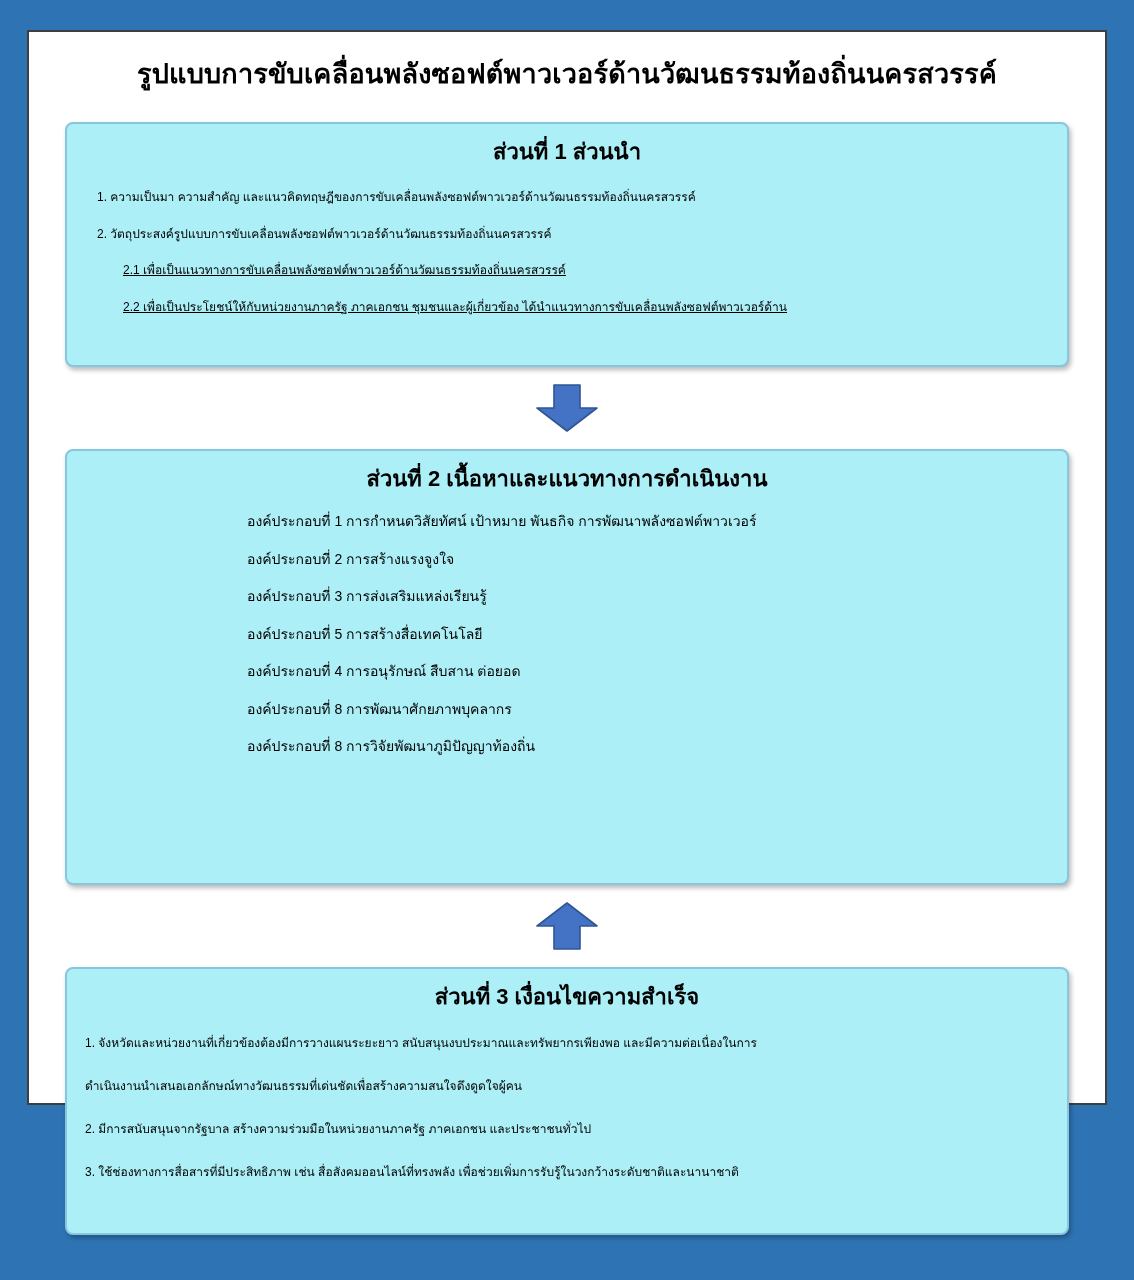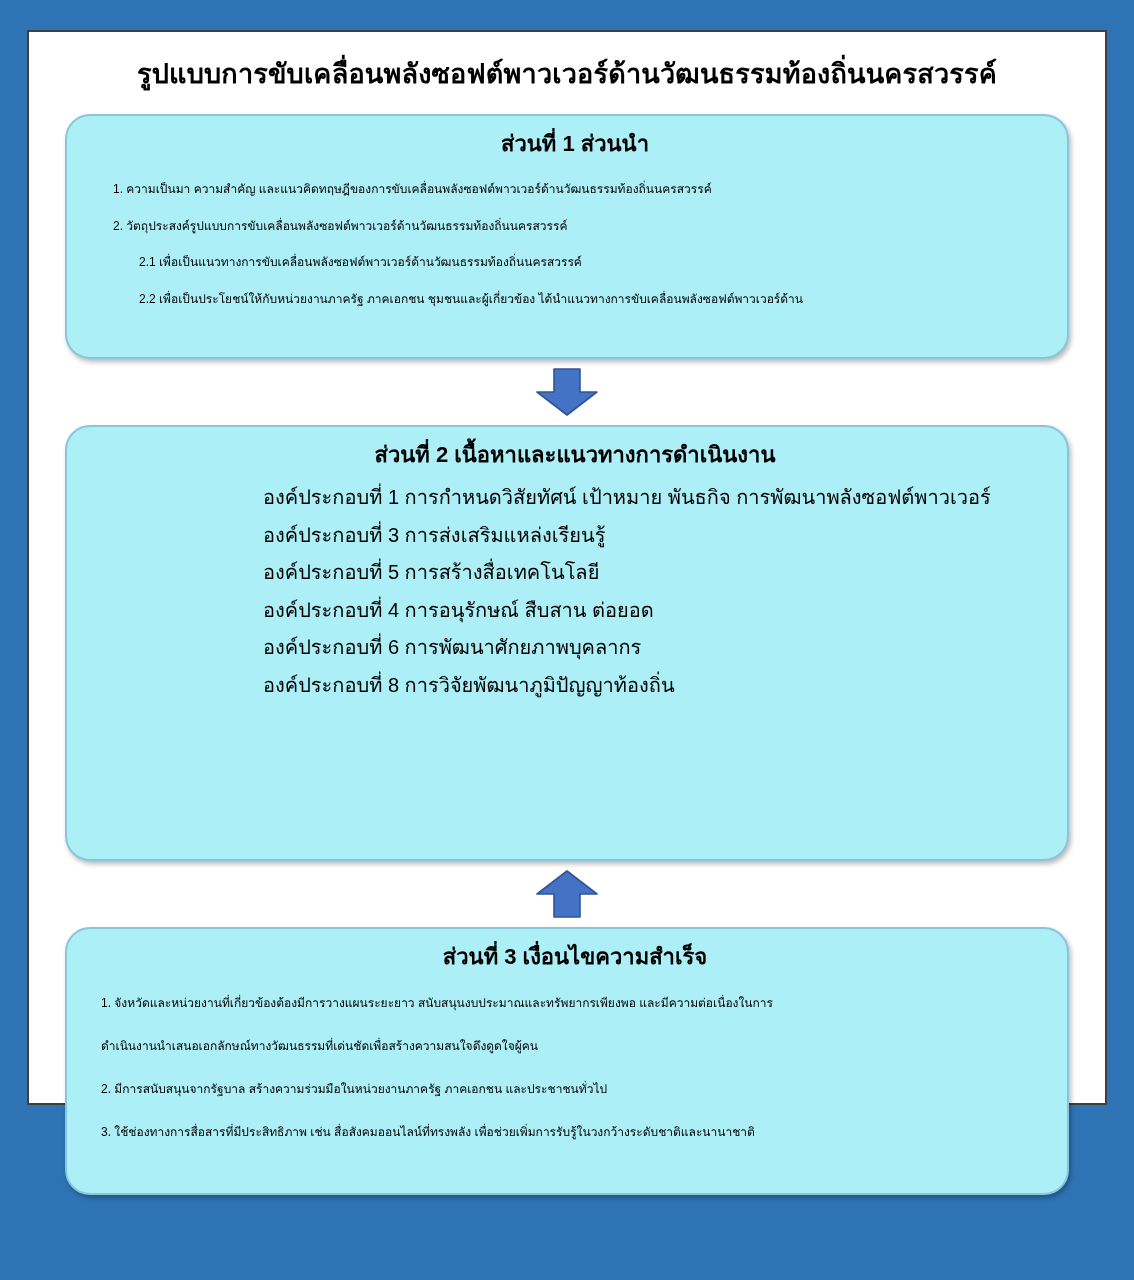--- a/index.html
+++ b/index.html
@@ -15,37 +15,36 @@
     position:absolute; left:27px; top:30px;
     width:1080px; height:1075px;
     background: var(--card-bg, #fff);
     border: 2px solid var(--card-border, #3F3F3F);
   }
   .title {
     text-align:center; font-weight:bold; font-size:27px;
     padding-top:20px; height:74px; letter-spacing:0.2px;border-radius:21px;
   }
   .box {
-    margin:8px 36px;
+    margin:16px 36px;
     background: var(--box-fill, #ADEFF7);
     border: 2px solid var(--box-border, #89C6DE);
-    border-radius:25px;
+    border-radius:8px;
     box-shadow: 2px 3px 5px rgba(0,0,0,0.28);
     overflow:hidden;
-    padding-left:16px;
   }
   .box-header { text-align:center; font-weight:bold; font-size:22px; padding-top:10px; }
   .line { font-size:12px; }
   .section1 { height:245px; }
   .section1 .lines { padding:10px 28px 0 30px; }
   .section1 .line { line-height:36.5px; }
-  .section1 .line.indent { padding-left:26px; }
+  .section1 .line.indent { padding-left:26px;text-decoration:underline; }
   .section2 { height:436px; }
   .section2 .lines { padding:7px 20px 0 180px; }
-  .section2 .line { line-height:37.5px; font-size:20px; }
+  .section2 .line { line-height:37.5px; font-size:14px; }
   .section3 { height:268px; }
   .section3 .lines { padding:8px 16px 0 18px; }
   .section3 .line { line-height:43px; }
   .arrow-gap { height:50px; display:flex; align-items:center; justify-content:center; }
   .arrow-icon { display:block; }
   .arrow-icon polygon {
     fill: var(--arrow-fill, #4472C4);
     stroke: var(--arrow-border, #2F5597);
     stroke-width:1.6;
     stroke-linejoin:round;
@@ -78,29 +77,30 @@
       <polygon points="18,1 44,1 44,24 61,24 31,47 1,24 18,24"></polygon>
     </svg>
   </div>
 
   <div class="box section2">
     <div class="box-header">ส่วนที่ 2 เนื้อหาและแนวทางการดำเนินงาน</div>
     <div class="lines">
 
         <div class="line">องค์ประกอบที่ 1 การกำหนดวิสัยทัศน์ เป้าหมาย พันธกิจ การพัฒนาพลังซอฟต์พาวเวอร์</div>
 
+        <div class="line">องค์ประกอบที่ 2 การสร้างแรงจูงใจ</div>
 
         <div class="line">องค์ประกอบที่ 3 การส่งเสริมแหล่งเรียนรู้</div>
 
 
         <div class="line">องค์ประกอบที่ 5 การสร้างสื่อเทคโนโลยี</div>
 
         <div class="line">องค์ประกอบที่ 4 การอนุรักษณ์ สืบสาน ต่อยอด</div>
 
-        <div class="line">องค์ประกอบที่ 6 การพัฒนาศักยภาพบุคลากร</div>
+        <div class="line">องค์ประกอบที่ 8 การพัฒนาศักยภาพบุคลากร</div>
 
         <div class="line">องค์ประกอบที่ 8 การวิจัยพัฒนาภูมิปัญญาท้องถิ่น</div>
       </div>
   </div>
 
   <div class="arrow-gap">
     <svg class="arrow-icon" width="62" height="48" viewBox="0 0 62 48">
       <polygon points="18,47 44,47 44,24 61,24 31,1 1,24 18,24"></polygon>
     </svg>
   </div>

